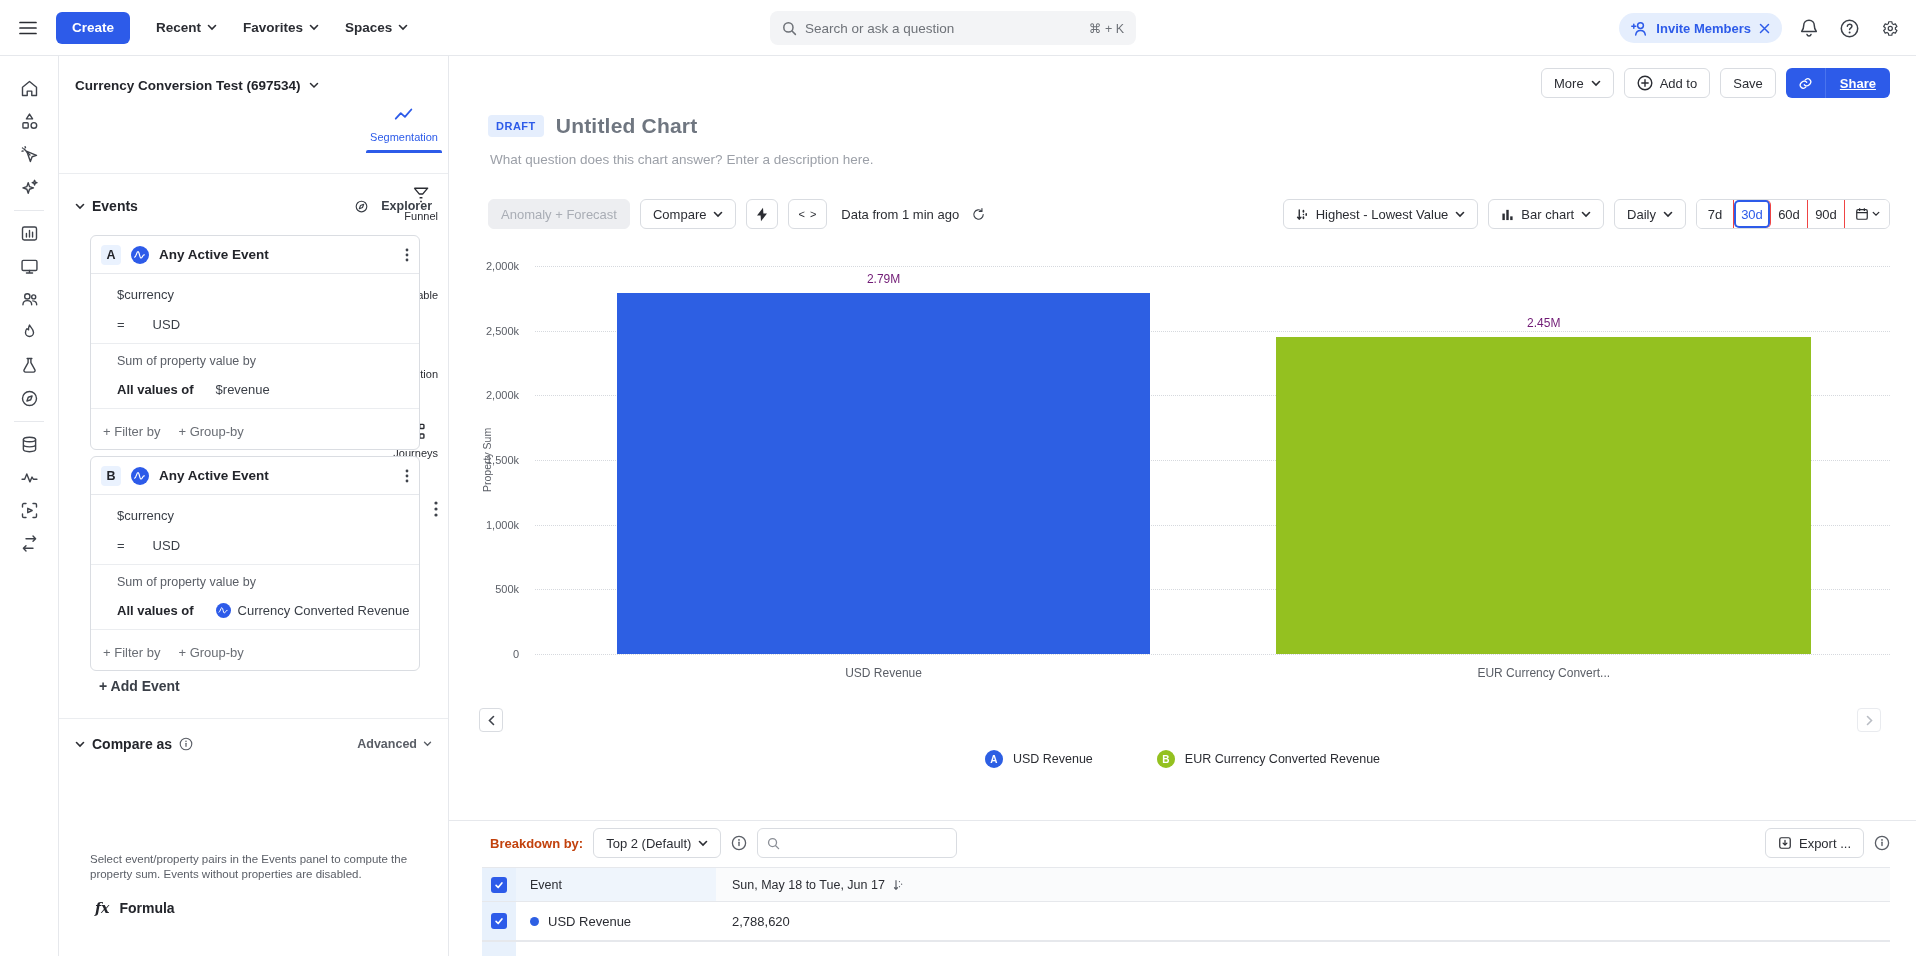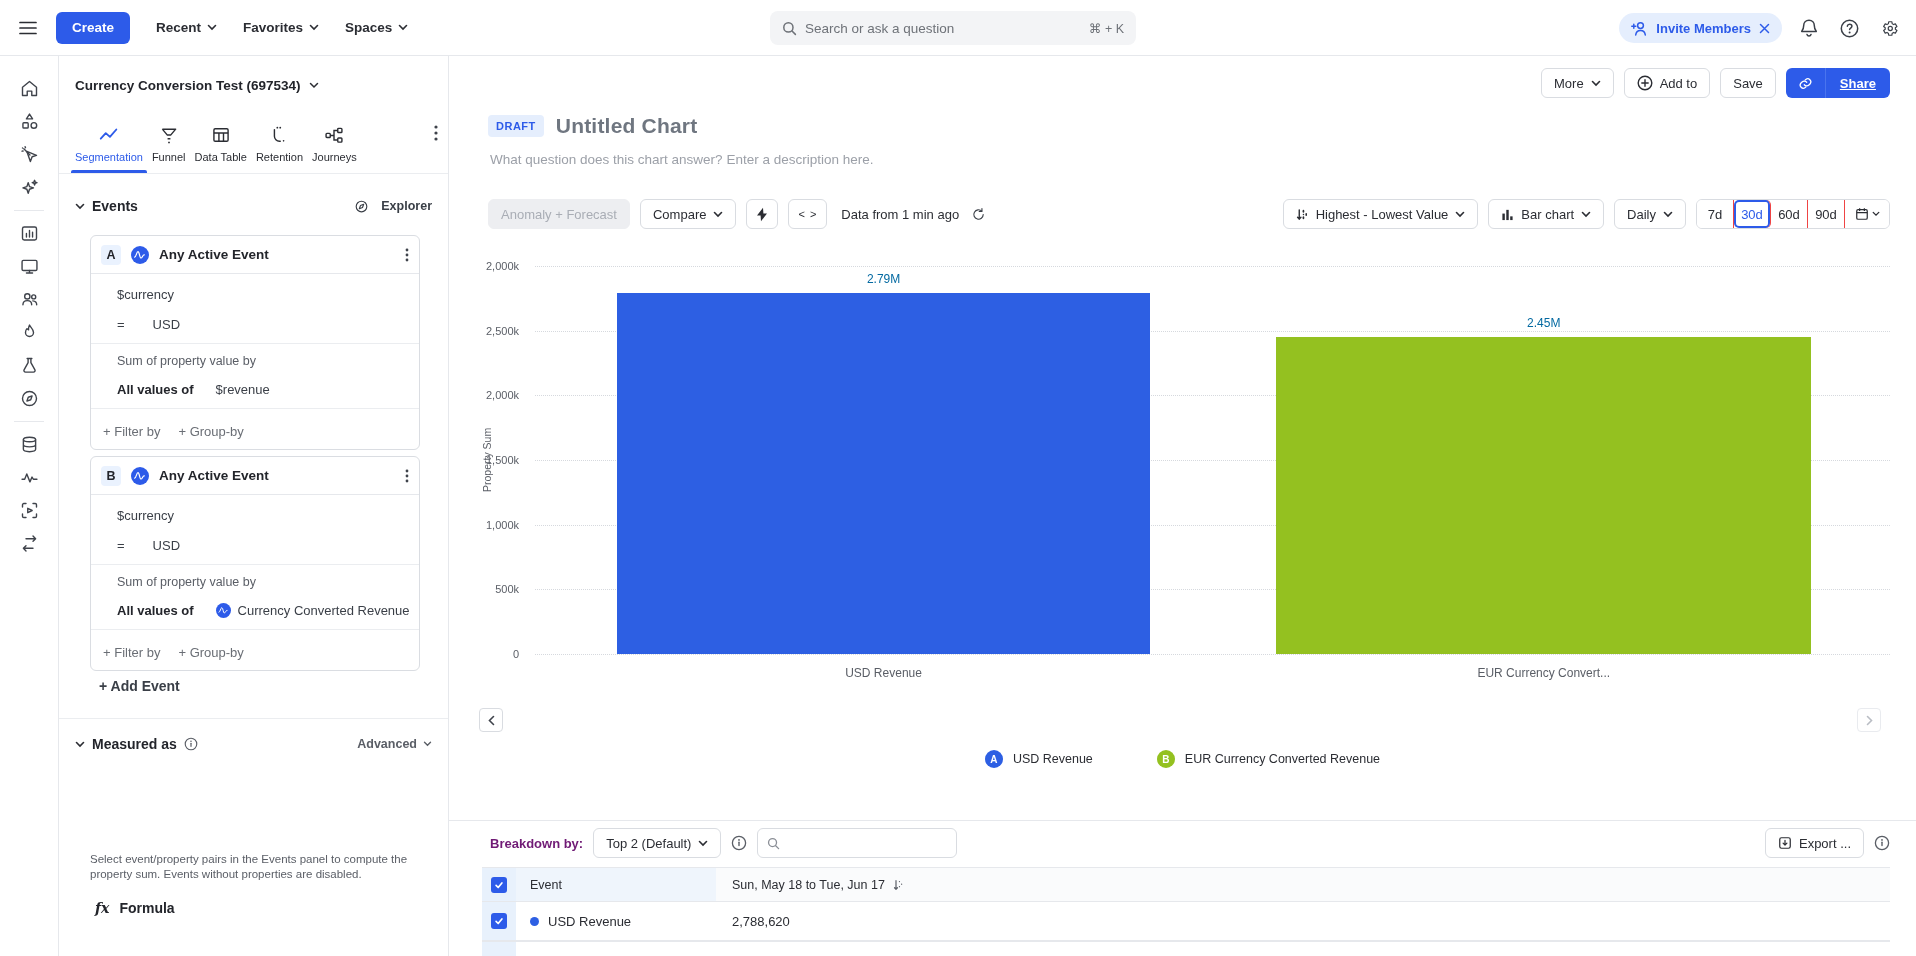--- a/index.html
+++ b/index.html
@@ -28,22 +28,22 @@
   .rail { position:absolute; left:0; top:56px; width:59px; height:900px; background:#fff;
     border-right:1px solid #E6E8EC; display:flex; flex-direction:column; align-items:center; padding-top:16px; }
   .rail-btn { width:36px; height:33px; display:flex; align-items:center; justify-content:center; color:#3F434B; cursor:pointer; }
   .rail-div { width:30px; border-top:1px solid #E6E8EC; margin:6px 0; }
 
   
   .panel { position:absolute; left:59px; top:56px; width:390px; height:900px; background:#fff;
     border-right:1px solid #E6E8EC; }
   .panel-title { position:absolute; left:16px; top:22px; display:flex; align-items:center; gap:8px;
     font-size:13.5px; font-weight:600; color:#23252B; cursor:pointer; }
-  .tabs { position:absolute; left:16px; right:10px; top:50px; height:67px; display:flex; align-items:flex-end; gap:9px;
-    border-bottom:0; }
+  .tabs { position:absolute; left:16px; right:10px; top:50px; height:67px; display:flex; align-items:flex-end; gap:32px;
+    border-bottom:0;flex-direction:column; }
   .tab { display:flex; flex-direction:column; align-items:center; gap:7px; padding-bottom:10px; position:relative;
     color:#2B2D33; cursor:pointer; }
   .tab .tlabel { font-size:11px; }
   .tab.active { color:#2D5BE9; }
   .tab.active::after { content:""; position:absolute; left:-4px; right:-4px; bottom:0; height:3px; background:#2D5BE9; border-radius:2px 2px 0 0; }
   .tabs-more { margin-left:auto; align-self:center; margin-bottom:14px; cursor:pointer; color:#3F434B; }
   .tabs-border { position:absolute; left:0; right:0; top:117px; border-top:1px solid #EBEDF0; }
 
   .sec-head { position:absolute; left:16px; right:16px; display:flex; align-items:center; gap:7px;
     font-size:14px; font-weight:700; color:#23252B; }
@@ -111,37 +111,37 @@
   .ranges .rng.active { color:#2D5BE9; box-shadow:inset 0 0 0 2px #2D5BE9; border-radius:5px; z-index:2; }
 
   
   .ylabel { position:absolute; left:30px; top:300px; height:208px; width:16px; display:flex; align-items:center; justify-content:center;
     writing-mode:vertical-rl; transform:rotate(180deg); font-size:10.5px; color:#5A5E66; }
   .yticks { position:absolute; left:0; top:210px; width:78px; height:388px; }
   .ytick { position:absolute; right:8px; transform:translateY(-50%); font-size:11px; color:#5A5E66; }
   .plot { position:absolute; left:86px; top:210px; width:1355px; height:388px; }
   .gridline { position:absolute; left:0; right:0; border-top:1px dotted #D6D9DE; }
   .bar-col { position:absolute; top:0; bottom:0; display:flex; flex-direction:column; justify-content:flex-end; align-items:center; }
-  .bar-value { font-size:12px; color:#0369a1; margin-bottom:7px; }
+  .bar-value { font-size:12px; color:#701a75; margin-bottom:7px; }
   .bar { width:100%; }
   .xlabels { position:absolute; left:86px; top:610px; width:1355px; height:16px; }
   .x-label { position:absolute; text-align:center; font-size:12px; color:#5A5E66; }
   .nav-arrow { position:absolute; top:652px; width:24px; height:24px; background:#fff; border:1px solid #D9DCE1;
     border-radius:4px; display:flex; align-items:center; justify-content:center; color:#3F434B; cursor:pointer; }
   .nav-arrow.right { border-color:#E9EBEF; color:#B9BDC4; }
   .legend { position:absolute; left:0; top:694px; width:100%; display:flex; justify-content:center; gap:64px; }
   .legend-item { display:flex; align-items:center; gap:10px; cursor:pointer; }
   .legend-badge { width:18px; height:18px; border-radius:50%; color:#fff; font-size:10px; font-weight:700;
     display:flex; align-items:center; justify-content:center; }
   .legend-label { font-size:12.5px; color:#2B2D33; }
 
   
   .breakdown { position:absolute; left:0; top:764px; width:100%; height:136px; border-top:1px solid #E6E8EC; }
   .bd-controls { position:absolute; left:41px; right:26px; top:0; height:44px; display:flex; align-items:center; gap:10px; }
-  .bd-label { font-size:13px; font-weight:700; color:#701a75; }
+  .bd-label { font-size:13px; font-weight:700; color:#c2410c; }
   .info-ic { color:#5A5E66; display:flex; cursor:pointer; }
   .bd-search { width:200px; height:30px; border:1px solid #D9DCE1; border-radius:6px; display:flex; align-items:center;
     padding:0 9px; color:#8A8E96; }
   .bd-sp { flex:1; }
   .bd-table { position:absolute; left:33px; right:26px; top:46px; }
   .bd-hrow, .bd-row { display:flex; border-top:1px solid #E6E8EC; }
   .bd-hrow { height:34px; }
   .bd-row { height:40px; border-bottom:1px solid #E6E8EC; }
   .bd-row.partial { height:16px; border-bottom:none; overflow:hidden; }
   .c-check { width:34px; display:flex; align-items:center; justify-content:center; background:#E8F1FC; }
@@ -469,21 +469,21 @@
     </div>
   </div>
 
   <div class="add-event">+ Add Event</div>
   <div class="panel-div"></div>
 
   <div class="sec-head measured-head">
     <svg class="chev" width="10" height="7" viewBox="0 0 10 7">
         <path d="M1.5 1.5 5 5l3.5-3.5" stroke="#2B2D33" stroke-width="1.6" fill="none" stroke-linecap="round"></path>
       </svg>
-    <span>Measured as</span>
+    <span>Compare as</span>
     <svg class="info-ic" width="14" height="14" viewBox="0 0 16 16">
         <circle cx="8" cy="8" r="6.6" stroke="#5A5E66" stroke-width="1.3" fill="none"></circle>
         <path d="M8 7.2v3.4" stroke="#5A5E66" stroke-width="1.4" stroke-linecap="round"></path>
         <circle cx="8" cy="4.9" r=".9" fill="#5A5E66"></circle>
       </svg>
     <span class="spacer"></span>
     <div class="adv">
       <span>Advanced</span>
       <svg class="chev" width="9" height="6" viewBox="0 0 10 7">
           <path d="M1.5 1.5 5 5l3.5-3.5" stroke="#5A5E66" stroke-width="1.6" fill="none" stroke-linecap="round"></path>

